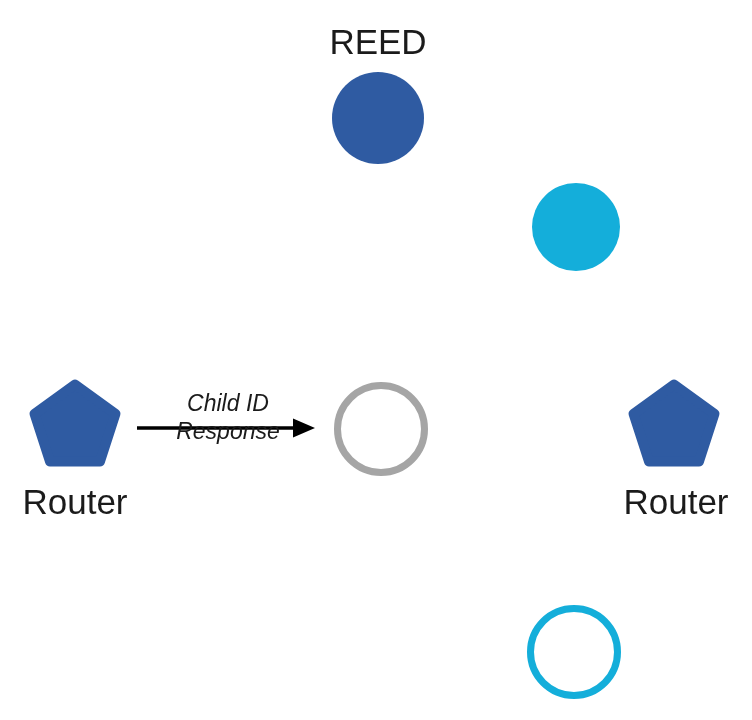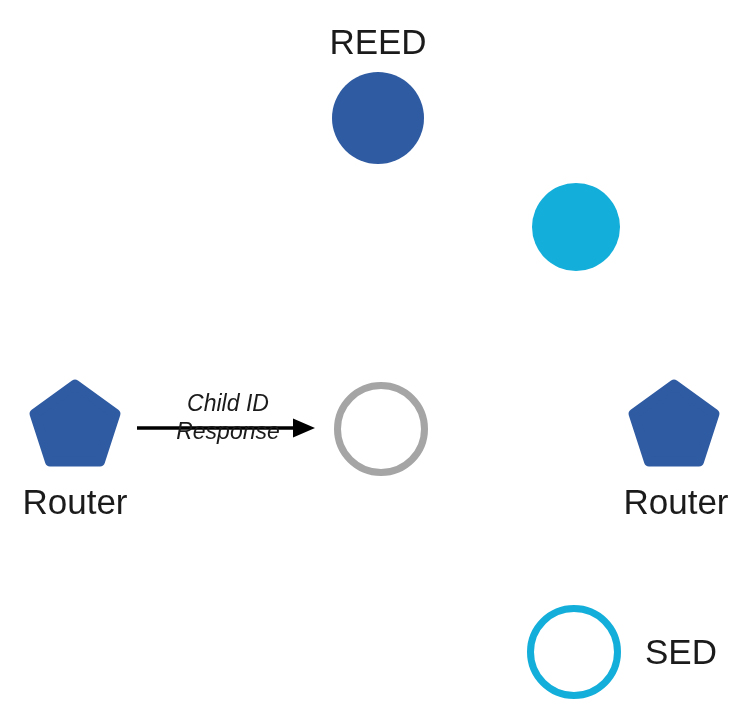--- a/index.html
+++ b/index.html
@@ -69,18 +69,17 @@
     <circle cx="574" cy="652" r="43.5" fill="#ffffff" stroke-width="7" stroke="#14AEDA"></circle>
   </svg>
 
   <div class="node-label centered" style="left:278px; top:21px; width:200px;">REED</div>
 
 
   <div class="node-label centered" style="left:-25px; top:481px; width:200px;">Router</div>
 
   <div class="node-label centered" style="left:576px; top:481px; width:200px;">Router</div>
 
-  <div class="node-label" style="left:645px; top:631px;">SED</div>
 
   <div class="edge-label">Child ID
 Response</div>
 
 </div>
 
 </body></html>

